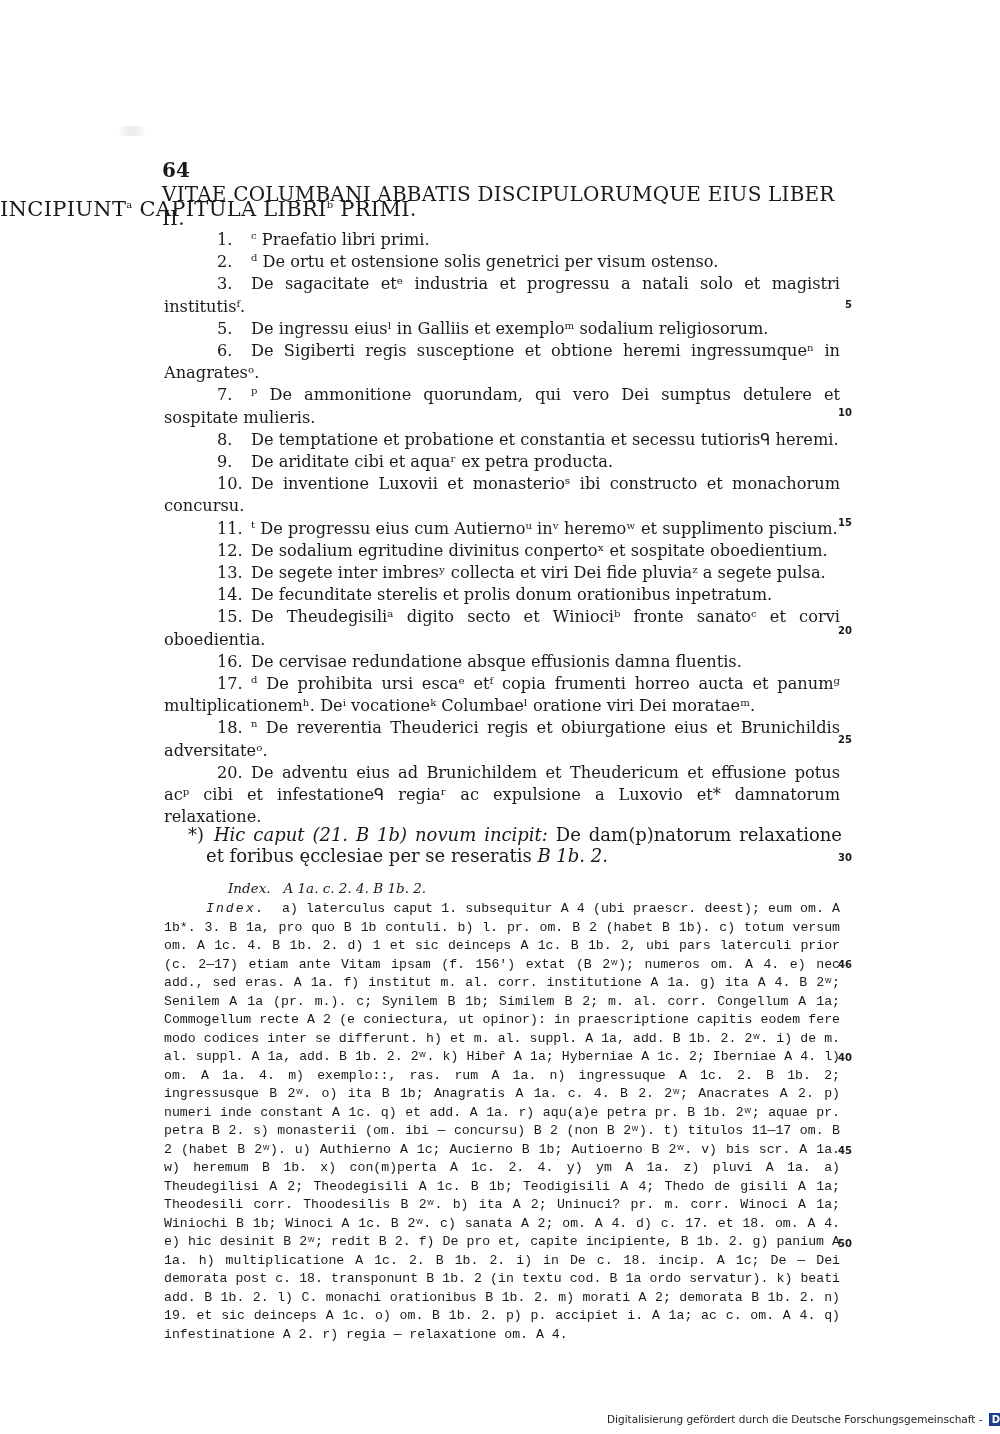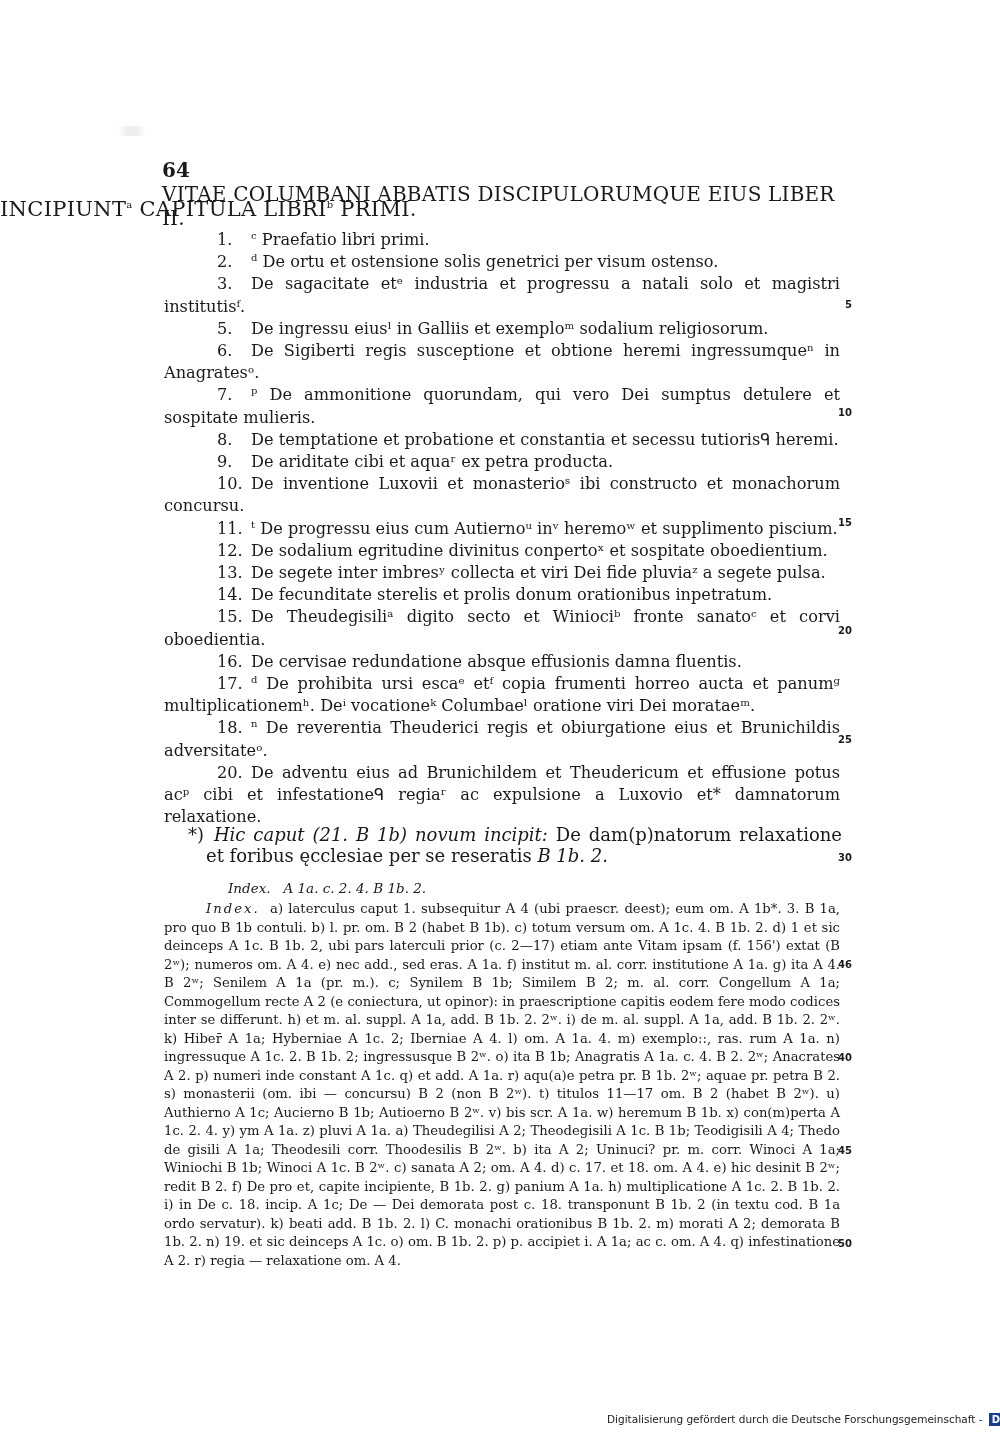--- a/index.html
+++ b/index.html
@@ -14,21 +14,21 @@
   .heading sup, .entry sup { font-size: 10px; vertical-align: super; line-height: 0; }
   .main { position: absolute; top: 229px; left: 164px; width: 676px;
           font-size: 16.2px; line-height: 22.2px; text-align: justify; }
   .entry { text-indent: 53px; margin: 0; }
   .entry .num { display: inline-block; min-width: 34px; text-indent: 0; }
   .linenum { position: absolute; right: 148px; font-size: 10px; font-weight: bold; font-family: "DejaVu Sans", sans-serif; }
   .note { position: absolute; top: 824px; left: 206px; width: 636px; font-size: 18px; line-height: 21px; text-align: justify; }
   .note .star { margin-left: -18px; display: inline-block; width: 18px; }
   .idx1 { position: absolute; top: 880px; left: 228px; font-size: 13.5px; }
   .apparatus { position: absolute; top: 900px; left: 164px; width: 676px; font-size: 13.2px;
-               line-height: 18.5px; text-align: justify; }
+               line-height: 18.5px; text-align: justify; font-family: Liberation Mono, monospace; }
   .apparatus p { margin: 0; text-indent: 42px; }
   .it { font-style: italic; }
   .sp { letter-spacing: 2px; font-style: italic; }
   .footer { position: absolute; top: 1413px; left: 607px; font-family: "DejaVu Sans", sans-serif;
             font-size: 10.5px; color: #222; white-space: nowrap; }
   .dfg { display: inline-block; background: #1c3b8c; color: #ffffff; font-weight: bold;
          font-size: 10px; padding: 1px 3px; margin-left: 3px; letter-spacing: 0.5px; }
   .speck { position: absolute; top: 126px; left: 112px; width: 40px; height: 10px;
            background: radial-gradient(circle, #e6e6e6 20%, transparent 70%); opacity: 0.7; }
 </style>

